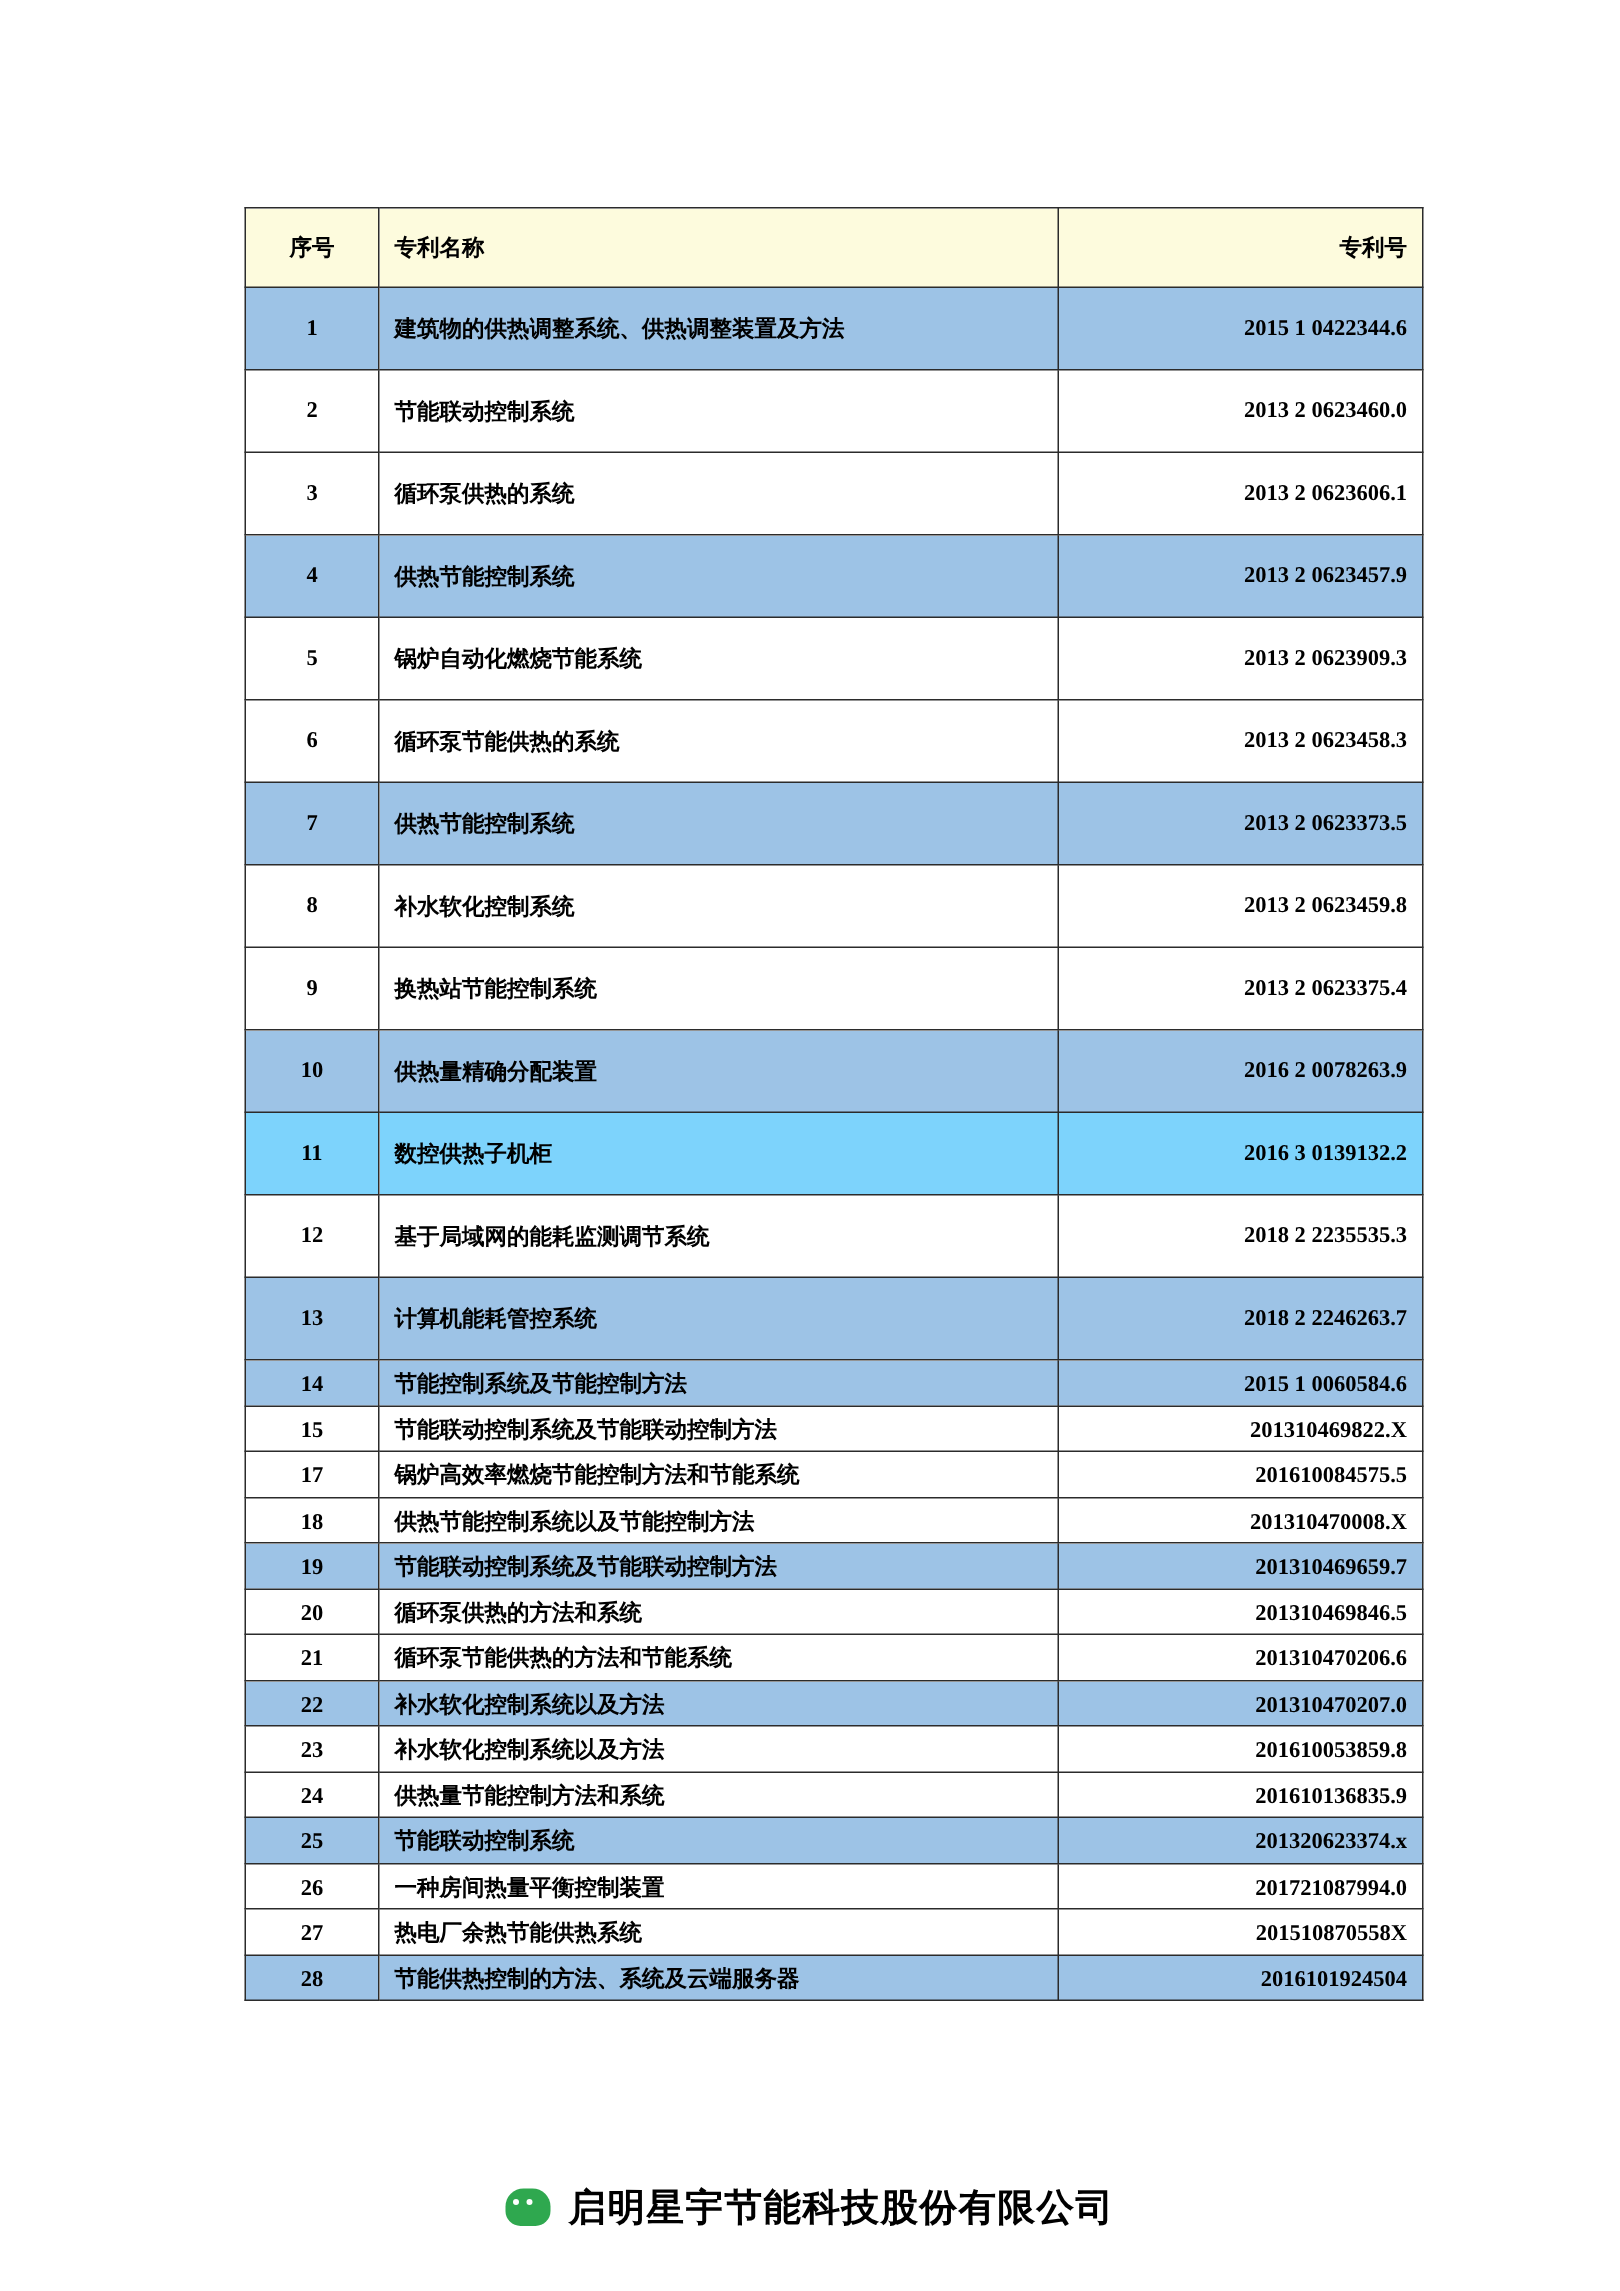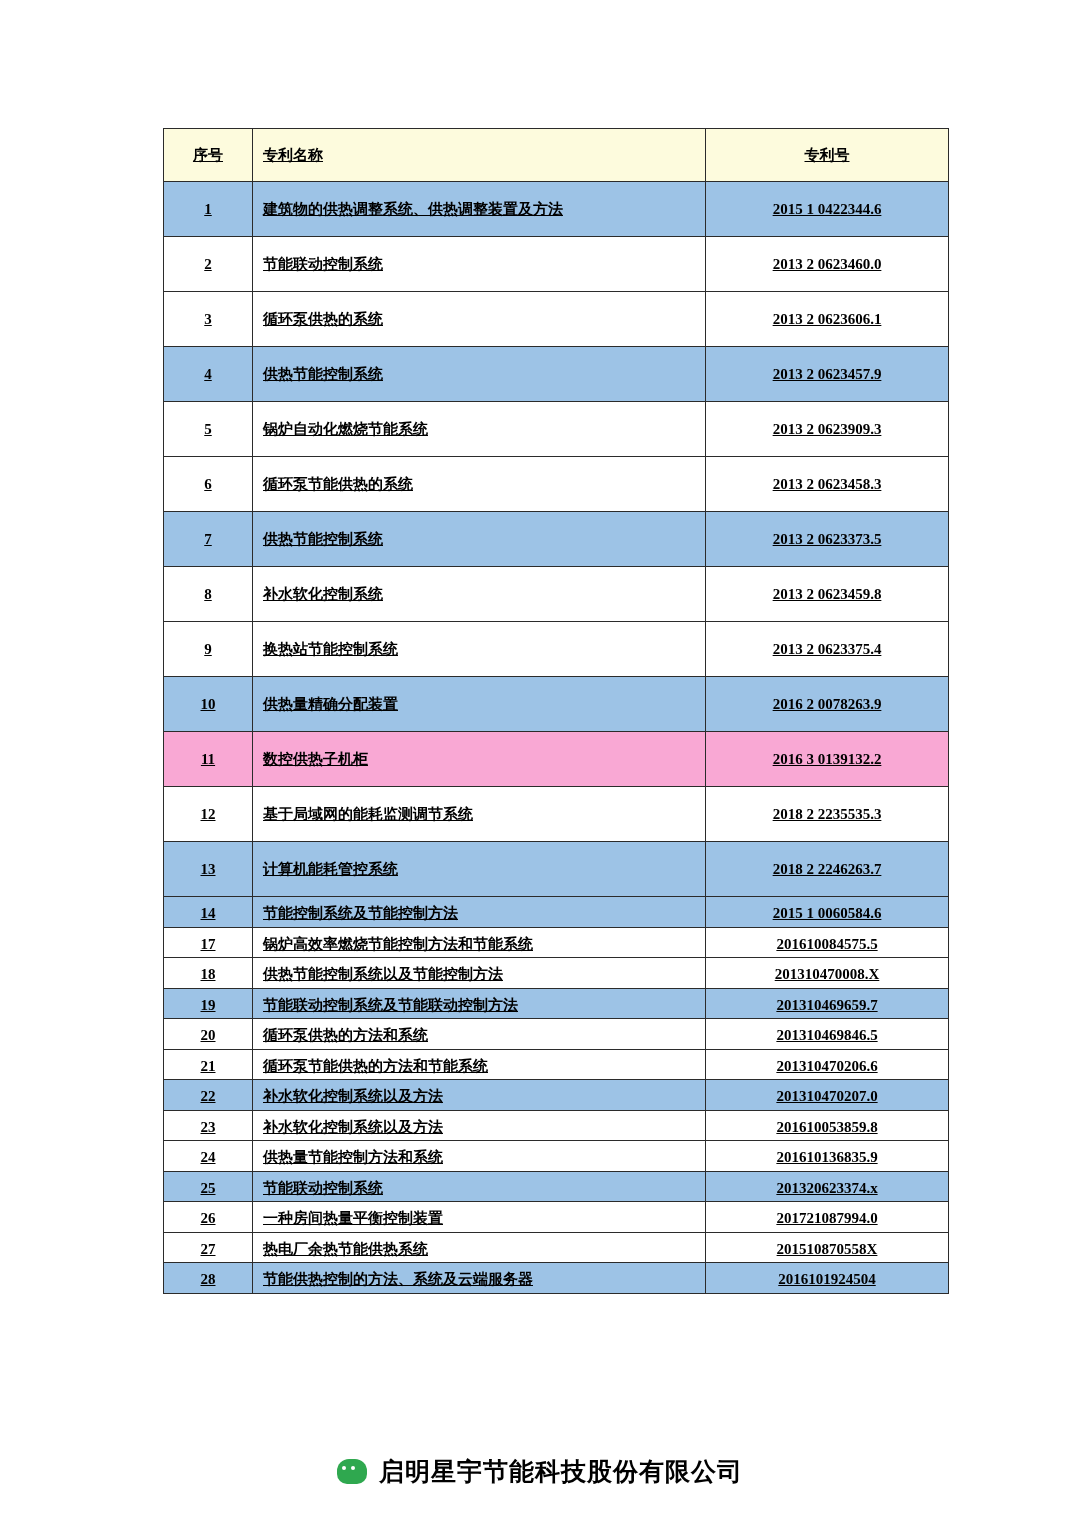--- a/index.html
+++ b/index.html
@@ -17,56 +17,55 @@
   .page {
     position: absolute;
     left: 0; top: 0;
     width: 1080px;
     height: 1527px;
     overflow: hidden;
   }
   .patent-table {
     position: absolute;
     left: 163px;
-    top: 128px;
+    top: 138px;
     width: 722px;
     border-collapse: collapse;
     table-layout: fixed;
-    text-decoration: underline;
   }
   .patent-table td, .patent-table th {
     border: 1px solid #2b2b2b;
     padding: 0 10px;
     font-size: 15px;
     font-weight: bold;
     font-family: "Liberation Serif", "DejaVu Serif", serif;
     vertical-align: middle;
     white-space: nowrap;
     overflow: hidden;
   }
   .col-no   { width: 68px;  text-align: center; }
   .col-name { width: 432px; text-align: left; }
-  .col-num  { width: 222px; text-align: center; }
+  .col-num  { width: 222px; text-align: right; }
 
   thead td {
     background: #fdfbdd;
     height: 52px;
   }
   tbody tr.tall td {
     height: 54px;
   }
   tbody tr.short td {
     height: 25.5px;
     line-height: 25.5px;
     padding-top: 4px;
     padding-bottom: 0;
     font-size: 15px;
   }
   tr.hl-blue td { background: #9dc3e6; }
-  tr.hl-orange td { background: #f9a8d4; }
+  tr.hl-orange td { background: #7dd3fc; }
   tr.plain td { background: #ffffff; }
 
   .footer {
     position: absolute;
     left: 0;
     top: 1455px;
     width: 1080px;
     text-align: center;
   }
   .footer-inner {
@@ -185,20 +184,25 @@
           <td class="col-no">13</td>
           <td class="col-name">计算机能耗管控系统</td>
           <td class="col-num">2018 2 2246263.7</td>
         </tr>
         <tr class="hl-blue short">
           <td class="col-no">14</td>
           <td class="col-name">节能控制系统及节能控制方法</td>
           <td class="col-num">2015 1 0060584.6</td>
         </tr>
         <tr class="plain short">
+          <td class="col-no">15</td>
+          <td class="col-name">节能联动控制系统及节能联动控制方法</td>
+          <td class="col-num">201310469822.X</td>
+        </tr>
+        <tr class="plain short">
           <td class="col-no">17</td>
           <td class="col-name">锅炉高效率燃烧节能控制方法和节能系统</td>
           <td class="col-num">201610084575.5</td>
         </tr>
         <tr class="plain short">
           <td class="col-no">18</td>
           <td class="col-name">供热节能控制系统以及节能控制方法</td>
           <td class="col-num">201310470008.X</td>
         </tr>
         <tr class="hl-blue short">

